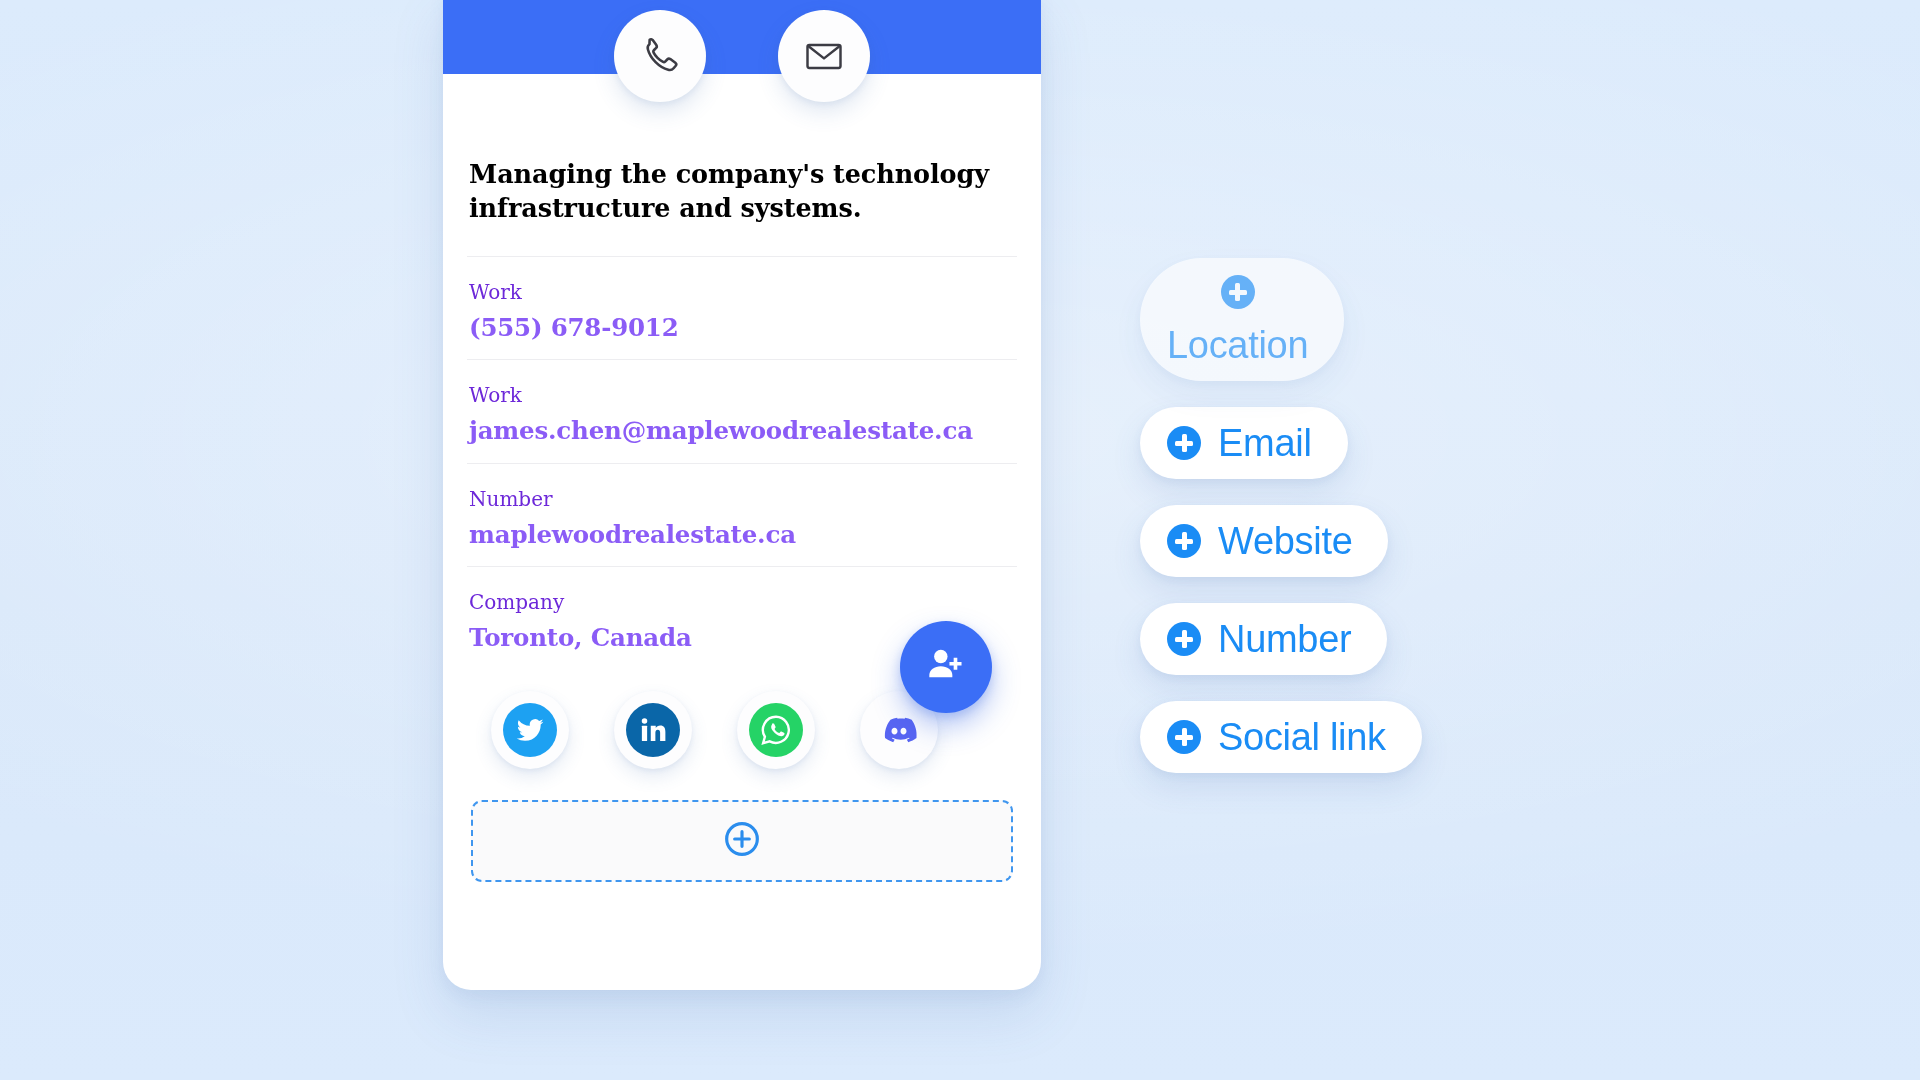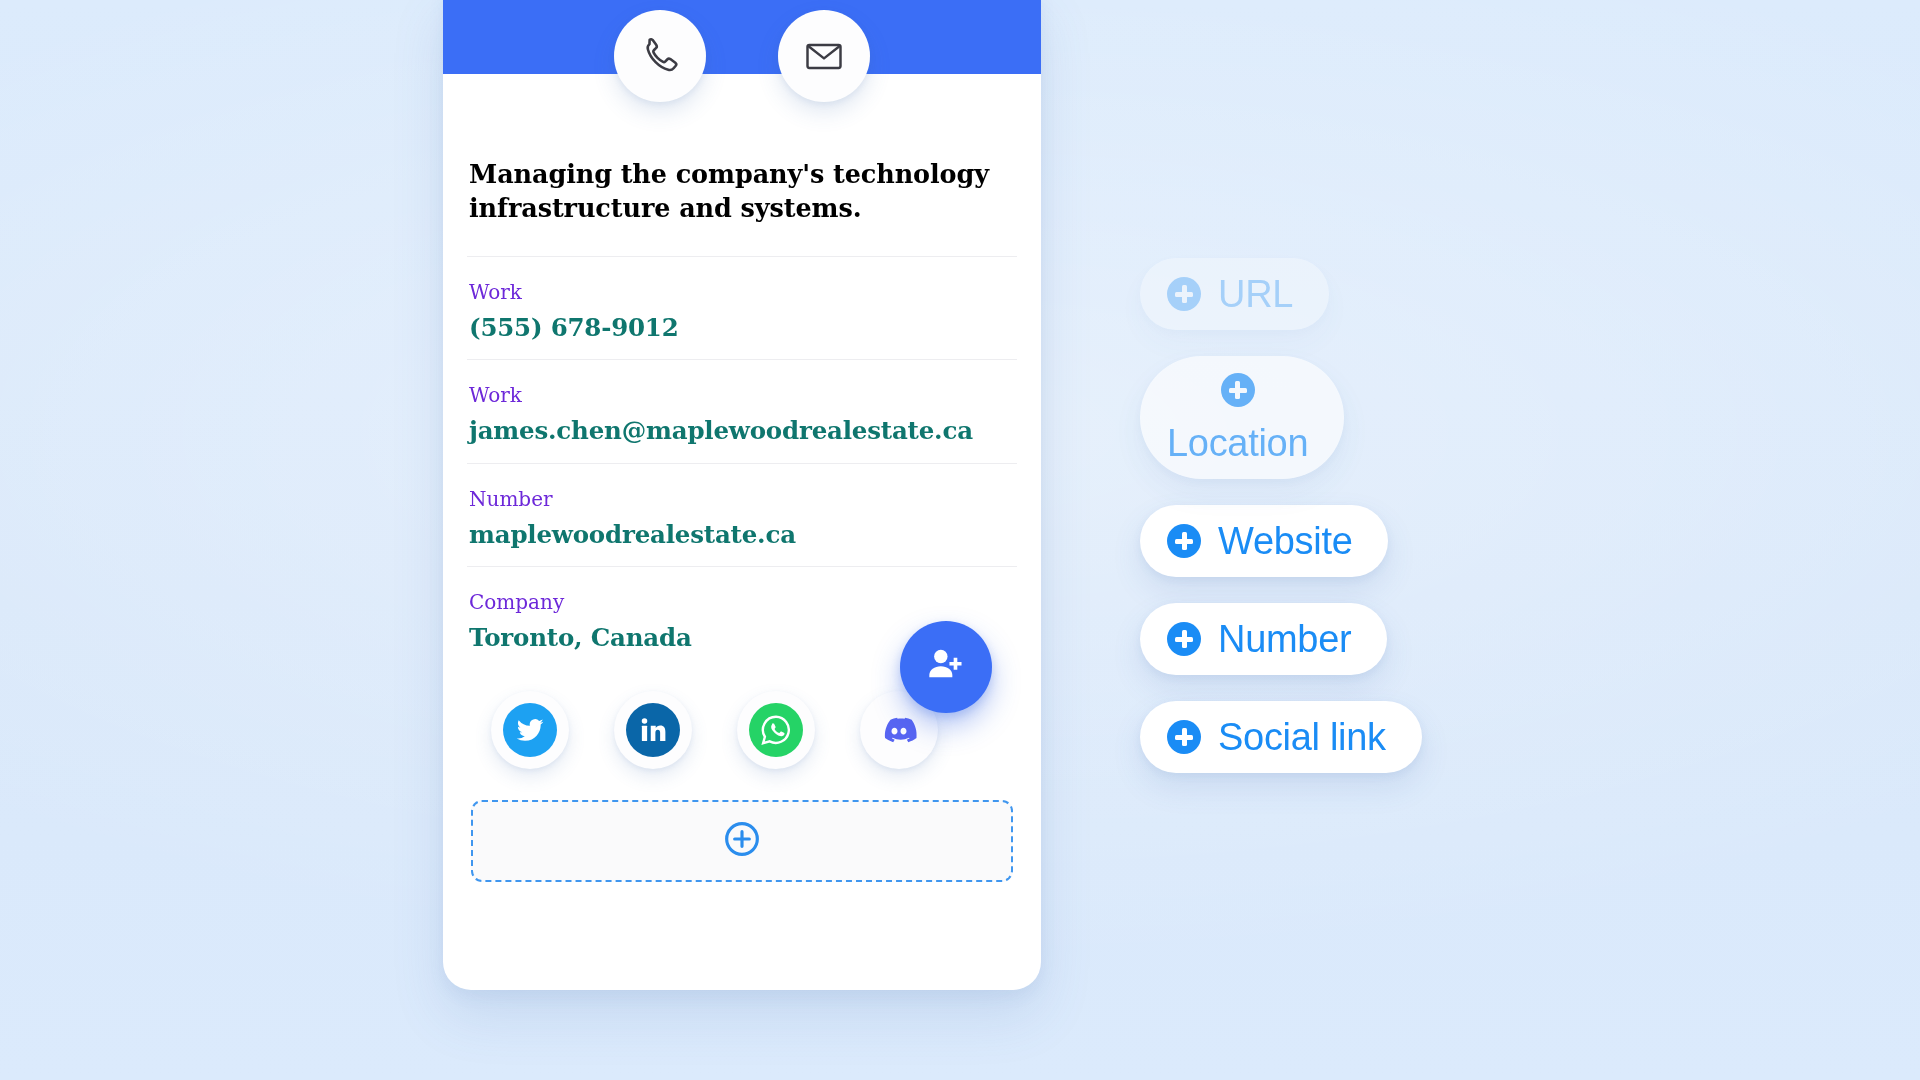--- a/index.html
+++ b/index.html
@@ -101,21 +101,21 @@
     font-family: "DejaVu Serif", "Liberation Serif", serif;
     font-size: 20px;
     color: #6d28d9;
     line-height: 1.1;
     margin-bottom: 11px;
   }
   .field-value {
     font-family: "DejaVu Serif", "Liberation Serif", serif;
     font-weight: 700;
     font-size: 24.5px;
-    color: #0f766e;
+    color: #8b5cf6;
     line-height: 1.15;
     letter-spacing: -0.2px;
     white-space: nowrap;
   }
 
   
   .fab {
     position: absolute;
     left: 900px;
     top: 621px;
@@ -336,48 +336,48 @@
     <svg width="46" height="46" viewBox="0 0 24 24" fill="#ffffff">
       <circle cx="9.3" cy="7.6" r="3.5"></circle>
       <path d="M9.3 12.6c-3.3 0-6 2-6 4.6v1.2h12v-1.2c0-2.6-2.7-4.6-6-4.6z"></path>
       <path d="M17.9 8.2h-1.9v2.2h-2.2v1.9h2.2v2.2h1.9v-2.2h2.2v-1.9h-2.2z"></path>
     </svg>
   </span>
 </div>
 
 <div class="pill-menu">
 
-  <div class="pill fade-1">
-    <span class="pill-icon">
-      <span class="pill-icon-inner">
-          <span class="plus-h"></span>
-          <span class="plus-v"></span>
-        </span>
-    </span>
-    <span class="pill-label">URL</span>
-  </div>
 
   <div class="pill fade-2">
     <span class="pill-icon">
       <span class="pill-icon-inner">
           <span class="plus-h"></span>
           <span class="plus-v"></span>
         </span>
     </span>
     <span class="pill-label">Location</span>
   </div>
 
-
   <div class="pill fade-3">
     <span class="pill-icon">
       <span class="pill-icon-inner">
           <span class="plus-h"></span>
           <span class="plus-v"></span>
         </span>
     </span>
+    <span class="pill-label">Email</span>
+  </div>
+
+  <div class="pill fade-3">
+    <span class="pill-icon">
+      <span class="pill-icon-inner">
+          <span class="plus-h"></span>
+          <span class="plus-v"></span>
+        </span>
+    </span>
     <span class="pill-label">Website</span>
   </div>
 
   <div class="pill fade-3">
     <span class="pill-icon">
       <span class="pill-icon-inner">
           <span class="plus-h"></span>
           <span class="plus-v"></span>
         </span>
     </span>

